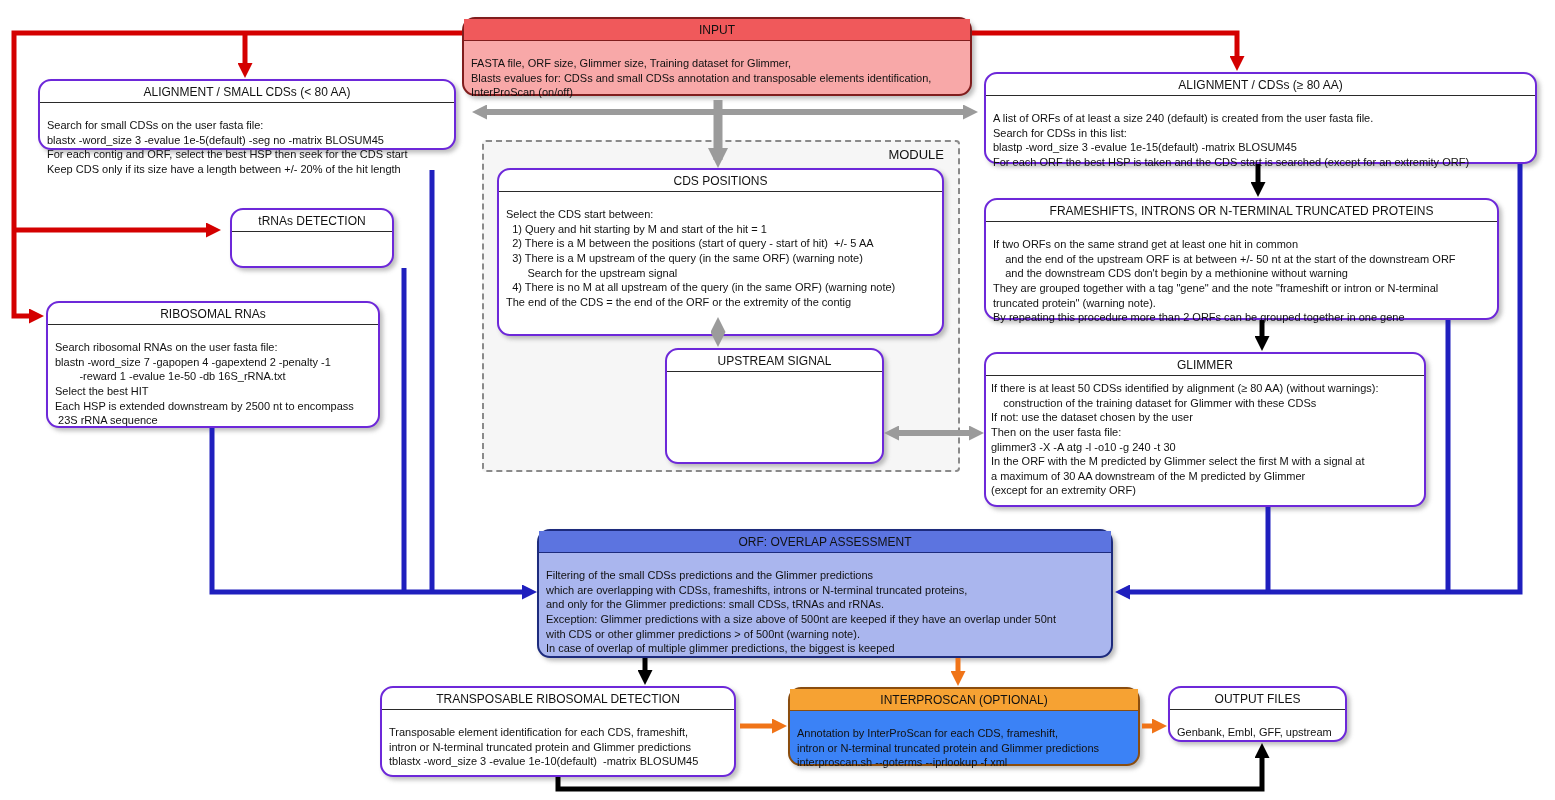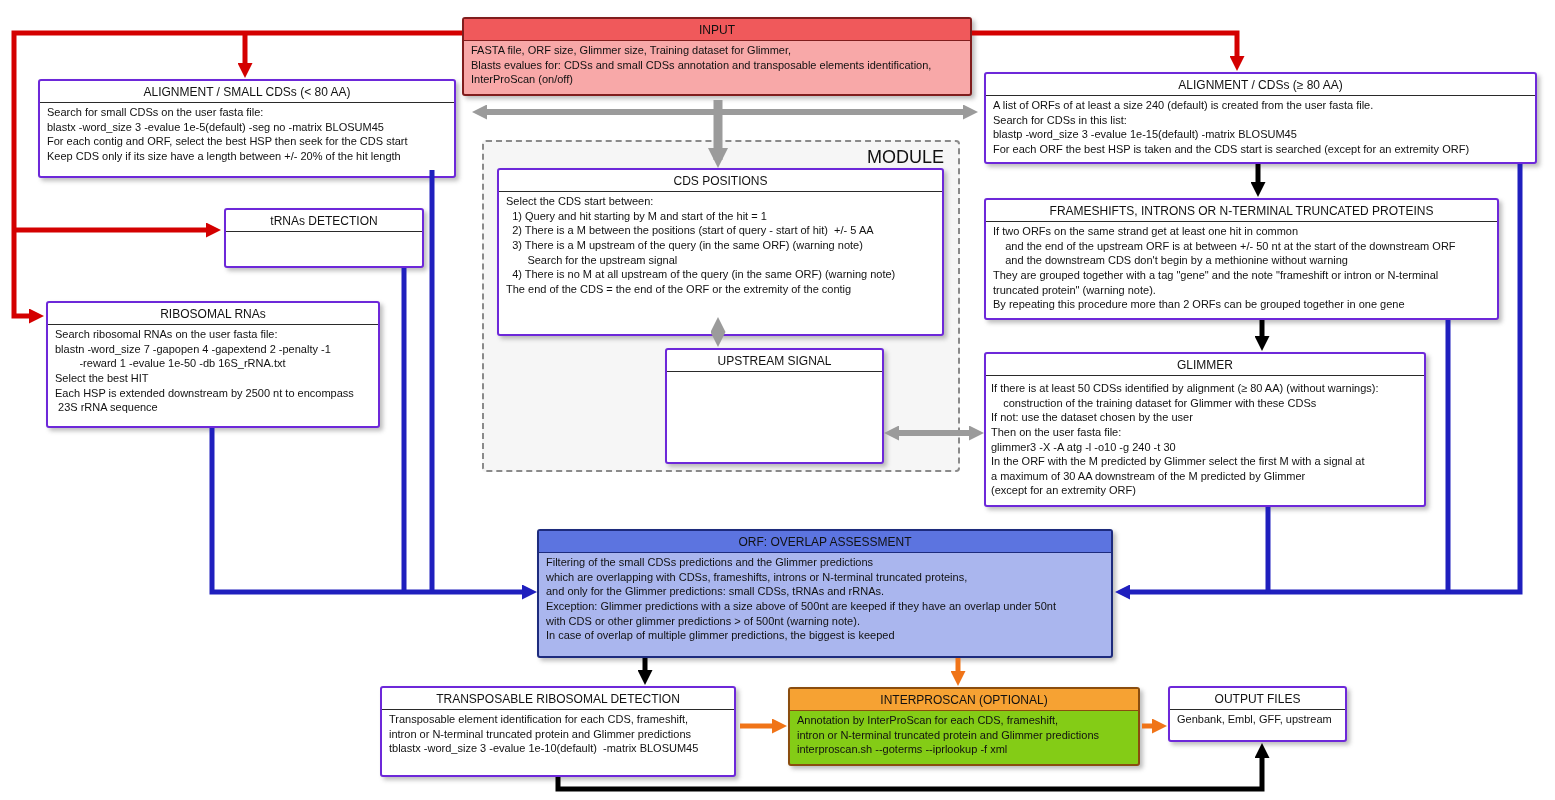--- a/index.html
+++ b/index.html
@@ -1,59 +1,59 @@
 <!DOCTYPE html>
 <html><head>
 <meta charset="utf-8">
 <title>Annotation Pipeline Diagram</title>
 <style>
   *{margin:0;padding:0;box-sizing:border-box}
   html,body{background:#ffffff}
   body{font-family:"Liberation Sans","DejaVu Sans",sans-serif;color:#111}
   #canvas{position:relative;width:1555px;height:800px;background:#fff;overflow:hidden}
-  .box{position:absolute;background:#fff;border:2px solid #6d28d9;border-radius:3px;
+  .box{position:absolute;background:#fff;border:2px solid #6d28d9;border-radius:13px;
        box-shadow:3px 3px 4px rgba(110,110,110,.45)}
   .box-title{font-size:12px;text-align:center;padding:4px 4px 3px;border-bottom:1px solid #2a2a2a;white-space:nowrap}
-  .box-body{font-size:11px;line-height:1.33;padding:2px 7px;white-space:pre-wrap}
+  .box-body{font-size:11px;line-height:1.33;padding:15px 7px;white-space:pre-wrap}
   .box.red{background:#f8a8a8;border-color:#801d1d}
   .box.red .box-title{background:#f0595b;border-bottom-color:#801d1d}
   .box.blue{background:#aab6ee;border-color:#1d2b7d}
   .box.blue .box-title{background:#5c74e0;border-bottom-color:#1d2b7d}
-  .box.orange{background:#84cc16;border-color:#8a4d0f}
+  .box.orange{background:#3b82f6;border-color:#8a4d0f}
   .box.orange .box-title{background:#f6a233;border-bottom-color:#8a4d0f}
   .module{position:absolute;left:482px;top:140px;width:478px;height:332px;
           border:2px dashed #8a8a8a;border-radius:4px;background:#f6f6f6}
-  .module-label{position:absolute;right:14px;top:5px;font-size:18px;color:#111}
+  .module-label{position:absolute;right:14px;top:5px;font-size:13px;color:#111}
   svg.arrows{position:absolute;left:0;top:0;pointer-events:none}
 </style>
 </head>
 <body>
 
 <div id="canvas">
 
   <div class="module">
     <div class="module-label">MODULE</div>
   </div>
 
   <div class="box red" style="left:462px;top:17px;width:510px;height:79px">
     <div class="box-title">INPUT</div>
     <div class="box-body">FASTA file, ORF size, Glimmer size, Training dataset for Glimmer,
 Blasts evalues for: CDSs and small CDSs annotation and transposable elements identification,
 InterProScan (on/off)</div>
   </div>
 
-  <div class="box" style="left:38px;top:79px;width:418px;height:99px">
+  <div class="box" style="left:38px;top:79px;width:418px;height:71px">
     <div class="box-title">ALIGNMENT / SMALL CDSs (&lt; 80 AA)</div>
     <div class="box-body">Search for small CDSs on the user fasta file:
 blastx -word_size 3 -evalue 1e-5(default) -seg no -matrix BLOSUM45
 For each contig and ORF, select the best HSP then seek for the CDS start
 Keep CDS only if its size have a length between +/- 20% of the hit length</div>
   </div>
 
-  <div class="box" style="left:224px;top:208px;width:200px;height:60px">
+  <div class="box" style="left:230px;top:208px;width:164px;height:60px">
     <div class="box-title">tRNAs DETECTION</div>
   </div>
 
   <div class="box" style="left:46px;top:301px;width:334px;height:127px">
     <div class="box-title">RIBOSOMAL RNAs</div>
     <div class="box-body">Search ribosomal RNAs on the user fasta file:
 blastn -word_size 7 -gapopen 4 -gapextend 2 -penalty -1
         -reward 1 -evalue 1e-50 -db 16S_rRNA.txt
 Select the best HIT
 Each HSP is extended downstream by 2500 nt to encompass

